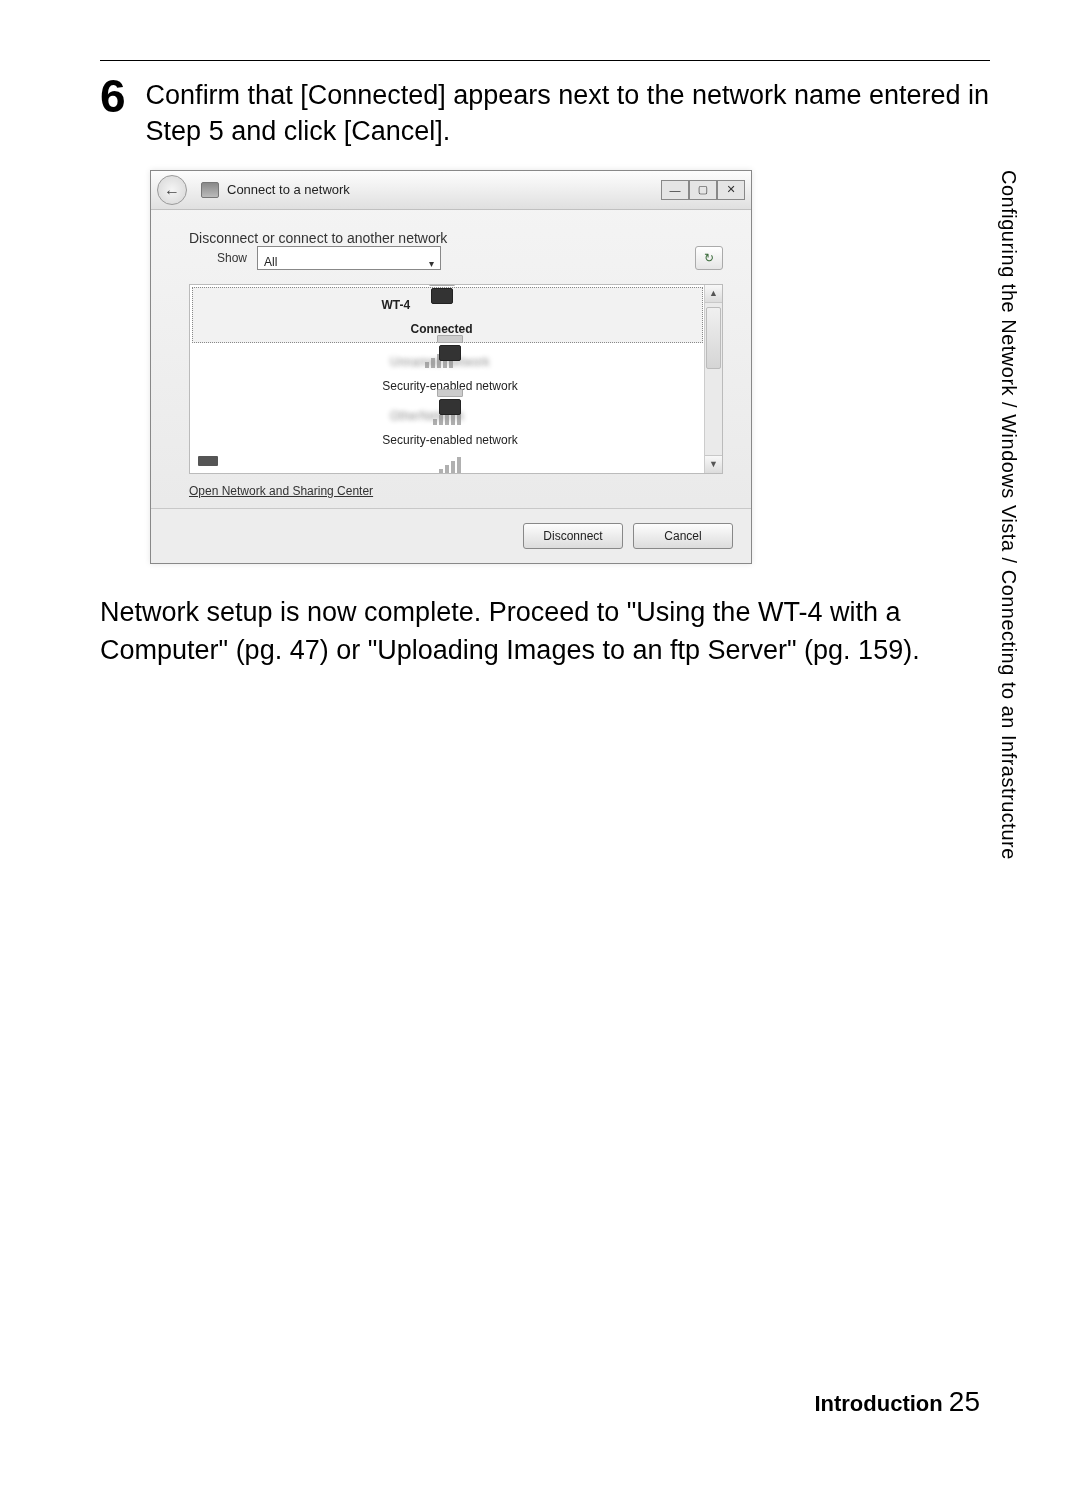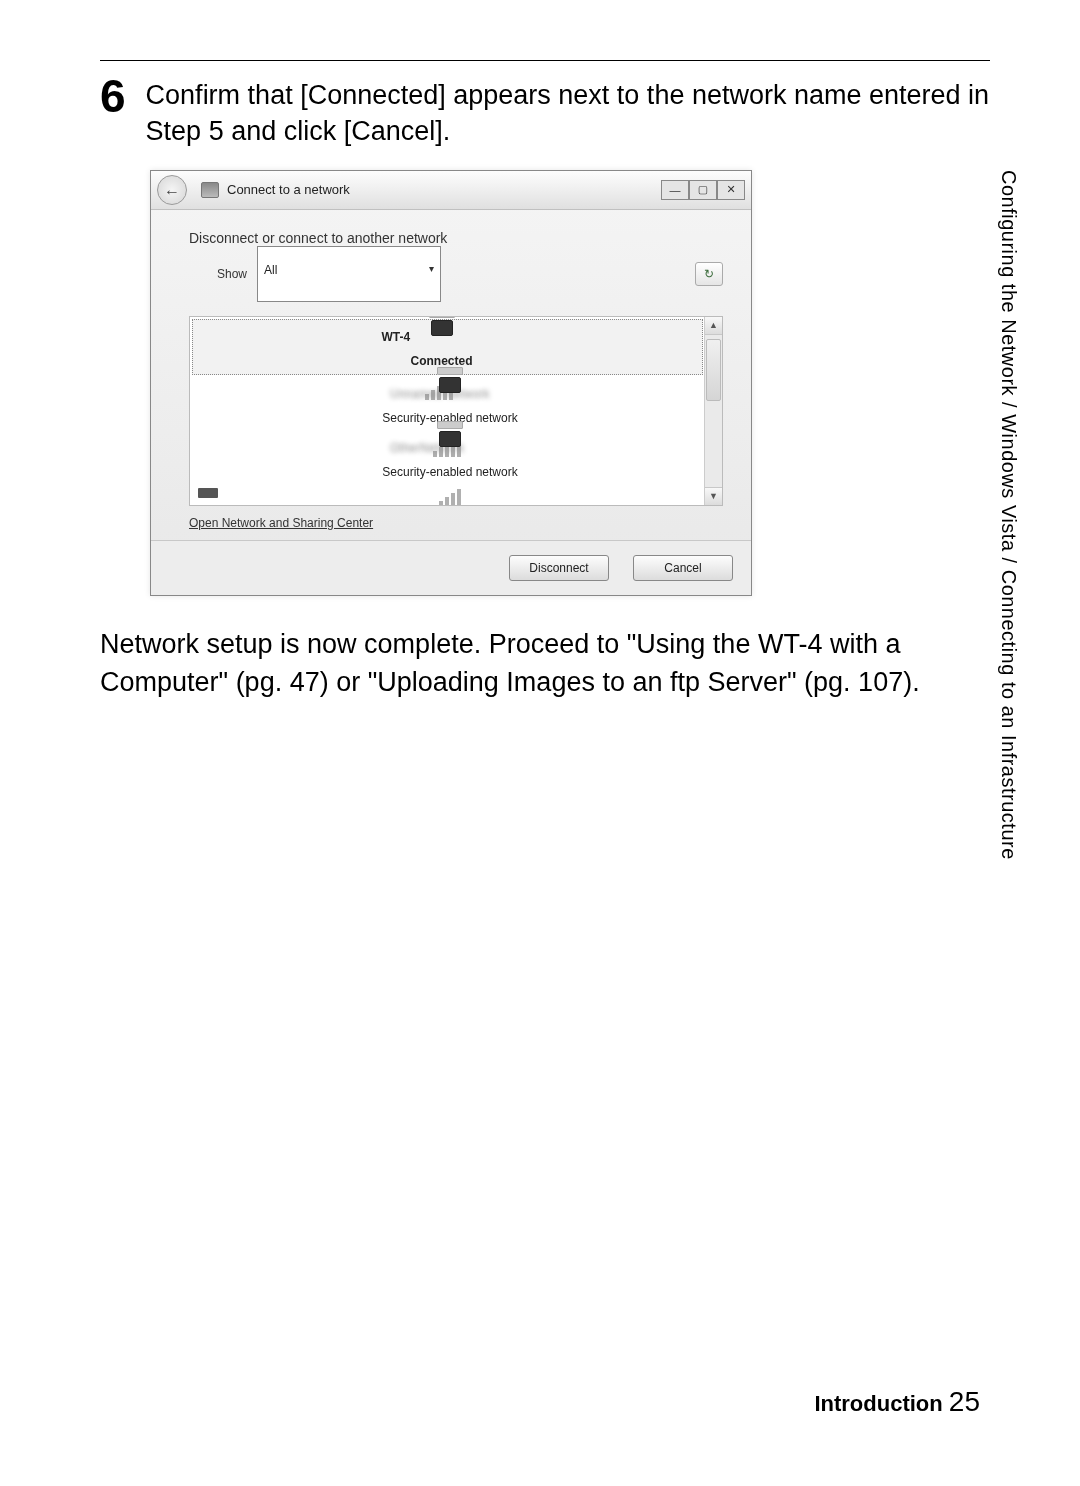--- a/index.html
+++ b/index.html
@@ -114,22 +114,22 @@
     color: #333;
     width: 58px;
     text-align: right;
   }
   .show-select {
     width: 170px;
     height: 22px;
     border: 1px solid #888;
     background: #fff;
     display: flex;
-    align-items: flex-start;
-    padding: 16px 6px;
+    align-items: flex-end;
+    padding: 0 6px;
     font-size: 12px;
     position: relative;
   }
   .show-select::after {
     content: "▾";
     position: absolute;
     right: 6px;
     font-size: 10px;
     color: #333;
   }
@@ -280,21 +280,21 @@
   .links a {
     color: #333;
     text-decoration: underline;
     display: block;
   }
   .dialog-footer {
     border-top: 1px solid #c8c8c8;
     padding: 14px 18px;
     display: flex;
     justify-content: flex-end;
-    gap: 24px;
+    gap: 10px;
     background: #ededed;
   }
   .btn {
     min-width: 78px;
     height: 24px;
     border: 1px solid #888;
     background: linear-gradient(#fdfdfd, #dcdcdc);
     border-radius: 3px;
     font-size: 12px;
     display: flex;
@@ -427,21 +427,21 @@
         <a>Open Network and Sharing Center</a>
       </div>
     </div>
 
     <div class="dialog-footer">
       <div class="btn">Disconnect</div>
       <div class="btn">Cancel</div>
     </div>
   </div>
 
-  <div class="body-para">Network setup is now complete.  Proceed to "Using the WT-4 with a Computer" (pg. 47) or "Uploading Images to an ftp Server" (pg. 107).</div>
+  <div class="body-para">Network setup is now complete.  Proceed to "Using the WT-4 with a Computer" (pg. 47) or "Uploading Images to an ftp Server" (pg. 159).</div>
 
   <div class="side-text">Configuring the Network / Windows Vista / Connecting to an Infrastructure</div>
 
   <div class="footer">
     <span class="label">Introduction</span>
     <span class="num">25</span>
   </div>
 </div>
 
 </body></html>

